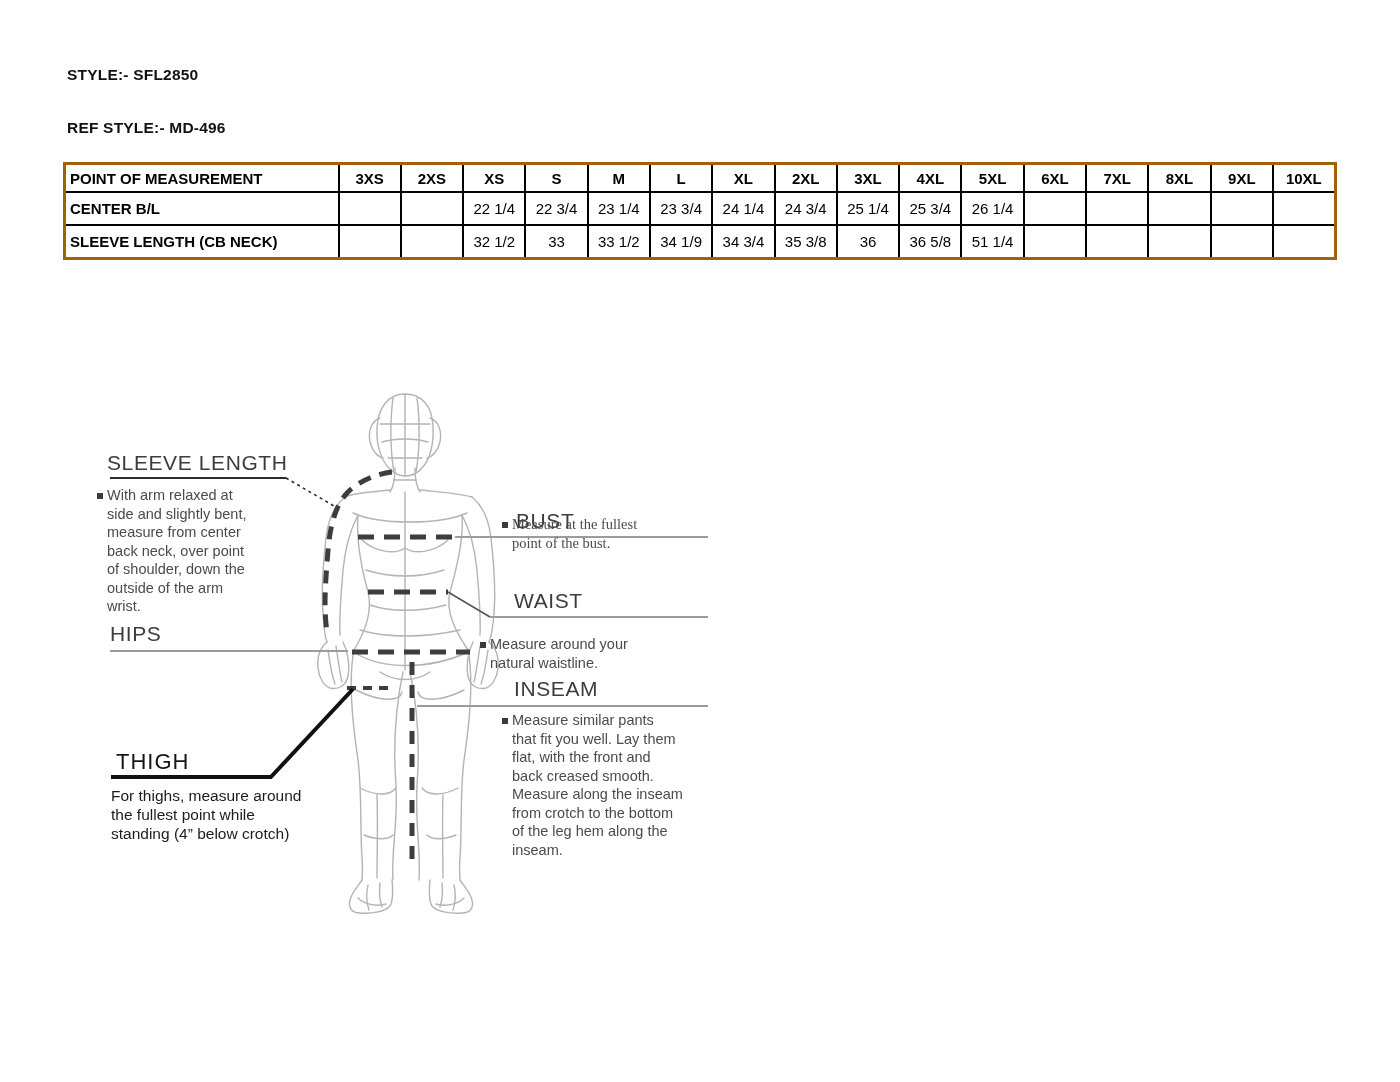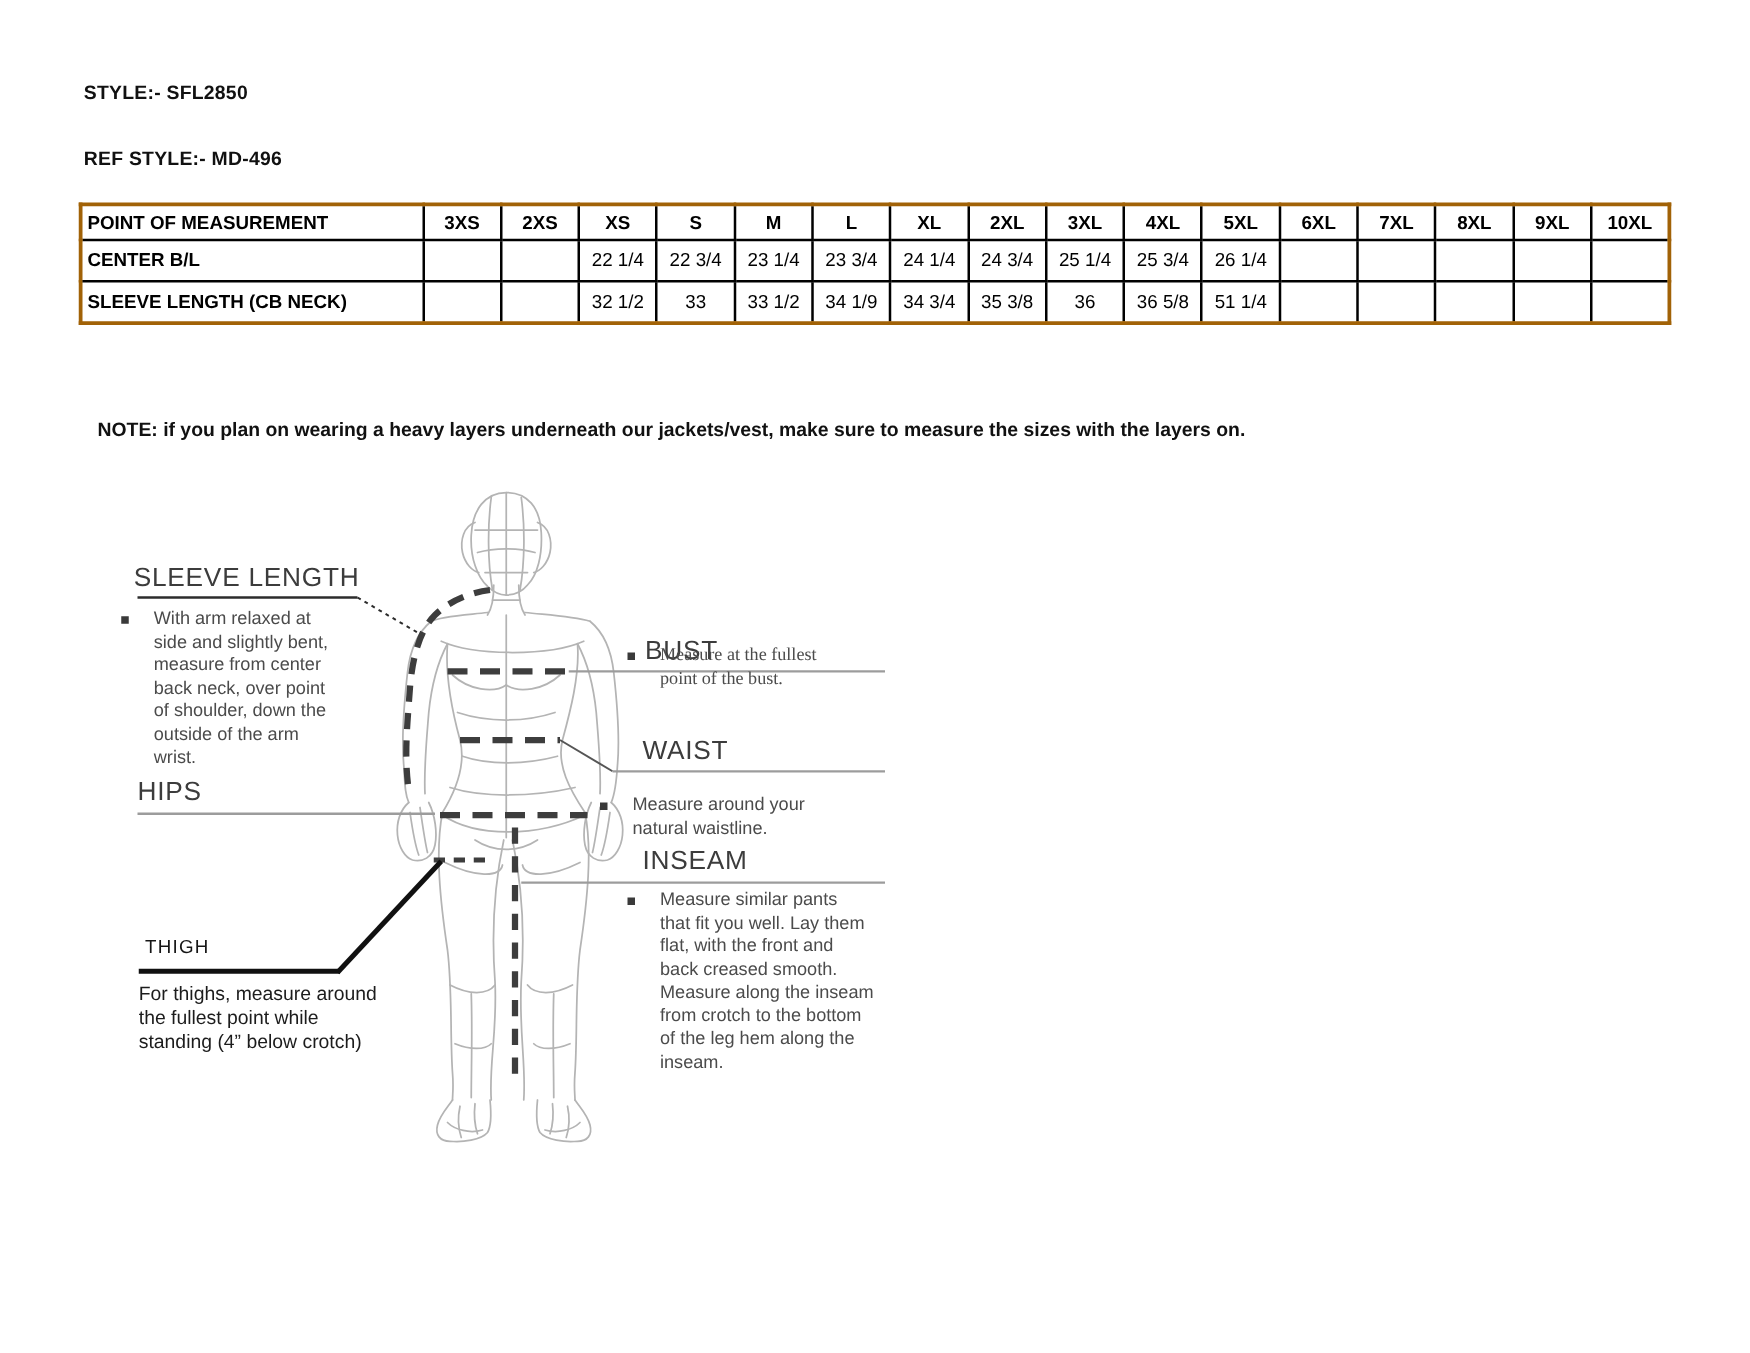--- a/index.html
+++ b/index.html
@@ -17,23 +17,23 @@
   table.size-chart thead th{font-weight:bold;height:26px;}
   table.size-chart th.rowlabel{text-align:left;font-weight:bold;}
   table.size-chart td{font-weight:normal;}
 
   .note-line{position:absolute;left:78px;top:336px;font-size:15.5px;font-weight:bold;color:#111;}
 
   
   .diagram-svg{position:absolute;left:90px;top:380px;width:660px;height:550px;}
 
   .dg-heading{position:absolute;font-size:21px;color:#3c3c3c;letter-spacing:.6px;white-space:nowrap;}
-  .dg-heading.dark{color:#151515;letter-spacing:1px;font-size:15px;}
-
-  .desc{position:absolute;display:flex;gap:20px;}
+  .dg-heading.dark{color:#151515;letter-spacing:1px;font-size:22px;}
+
+  .desc{position:absolute;display:flex;gap:4px;}
   .desc .bullet{width:6px;height:6px;background:#3a3a3a;margin-top:7px;flex:0 0 auto;}
   .desc .desc-text{font-size:14.5px;line-height:18.5px;color:#4b4b4b;white-space:pre-line;}
   .desc.dark .desc-text{font-size:15.5px;line-height:19px;color:#1c1c1c;}
 </style>
 </head>
 <body>
 
 <div class="canvas">
 
   <div class="doc-title" style="left:67px;top:66px;">STYLE:- SFL2850</div>
@@ -117,21 +117,20 @@
             <td></td>
             <td></td>
             <td></td>
             <td></td>
             <td></td>
           </tr>
         </tbody>
       </table>
   </div>
 
-  <div class="note-line">NOTE: if you plan on wearing a heavy layers underneath our jackets/vest, make sure to measure the sizes with the layers on.</div>
 
   <svg class="diagram-svg" viewBox="0 0 660 550">
 
     <g stroke="#b4b4b4" stroke-width="1.4" fill="none" stroke-linecap="round" stroke-linejoin="round">
 
       <path d="M315,14 C298,14 288,28 287,48 C286,66 292,82 300,89 C305,94 310,96 315,96 C322,96 328,93 332,88 C340,80 344,64 343,46 C342,26 332,14 315,14 Z"></path>
       <path d="M290,38 C281,41 278,52 280,62 C282,71 288,77 293,78"></path>
       <path d="M340,38 C349,41 352,52 350,62 C348,71 342,77 337,78"></path>
       <path d="M315,14 L315,96"></path>
       <path d="M303,18 C300,40 300,70 304,92"></path>

